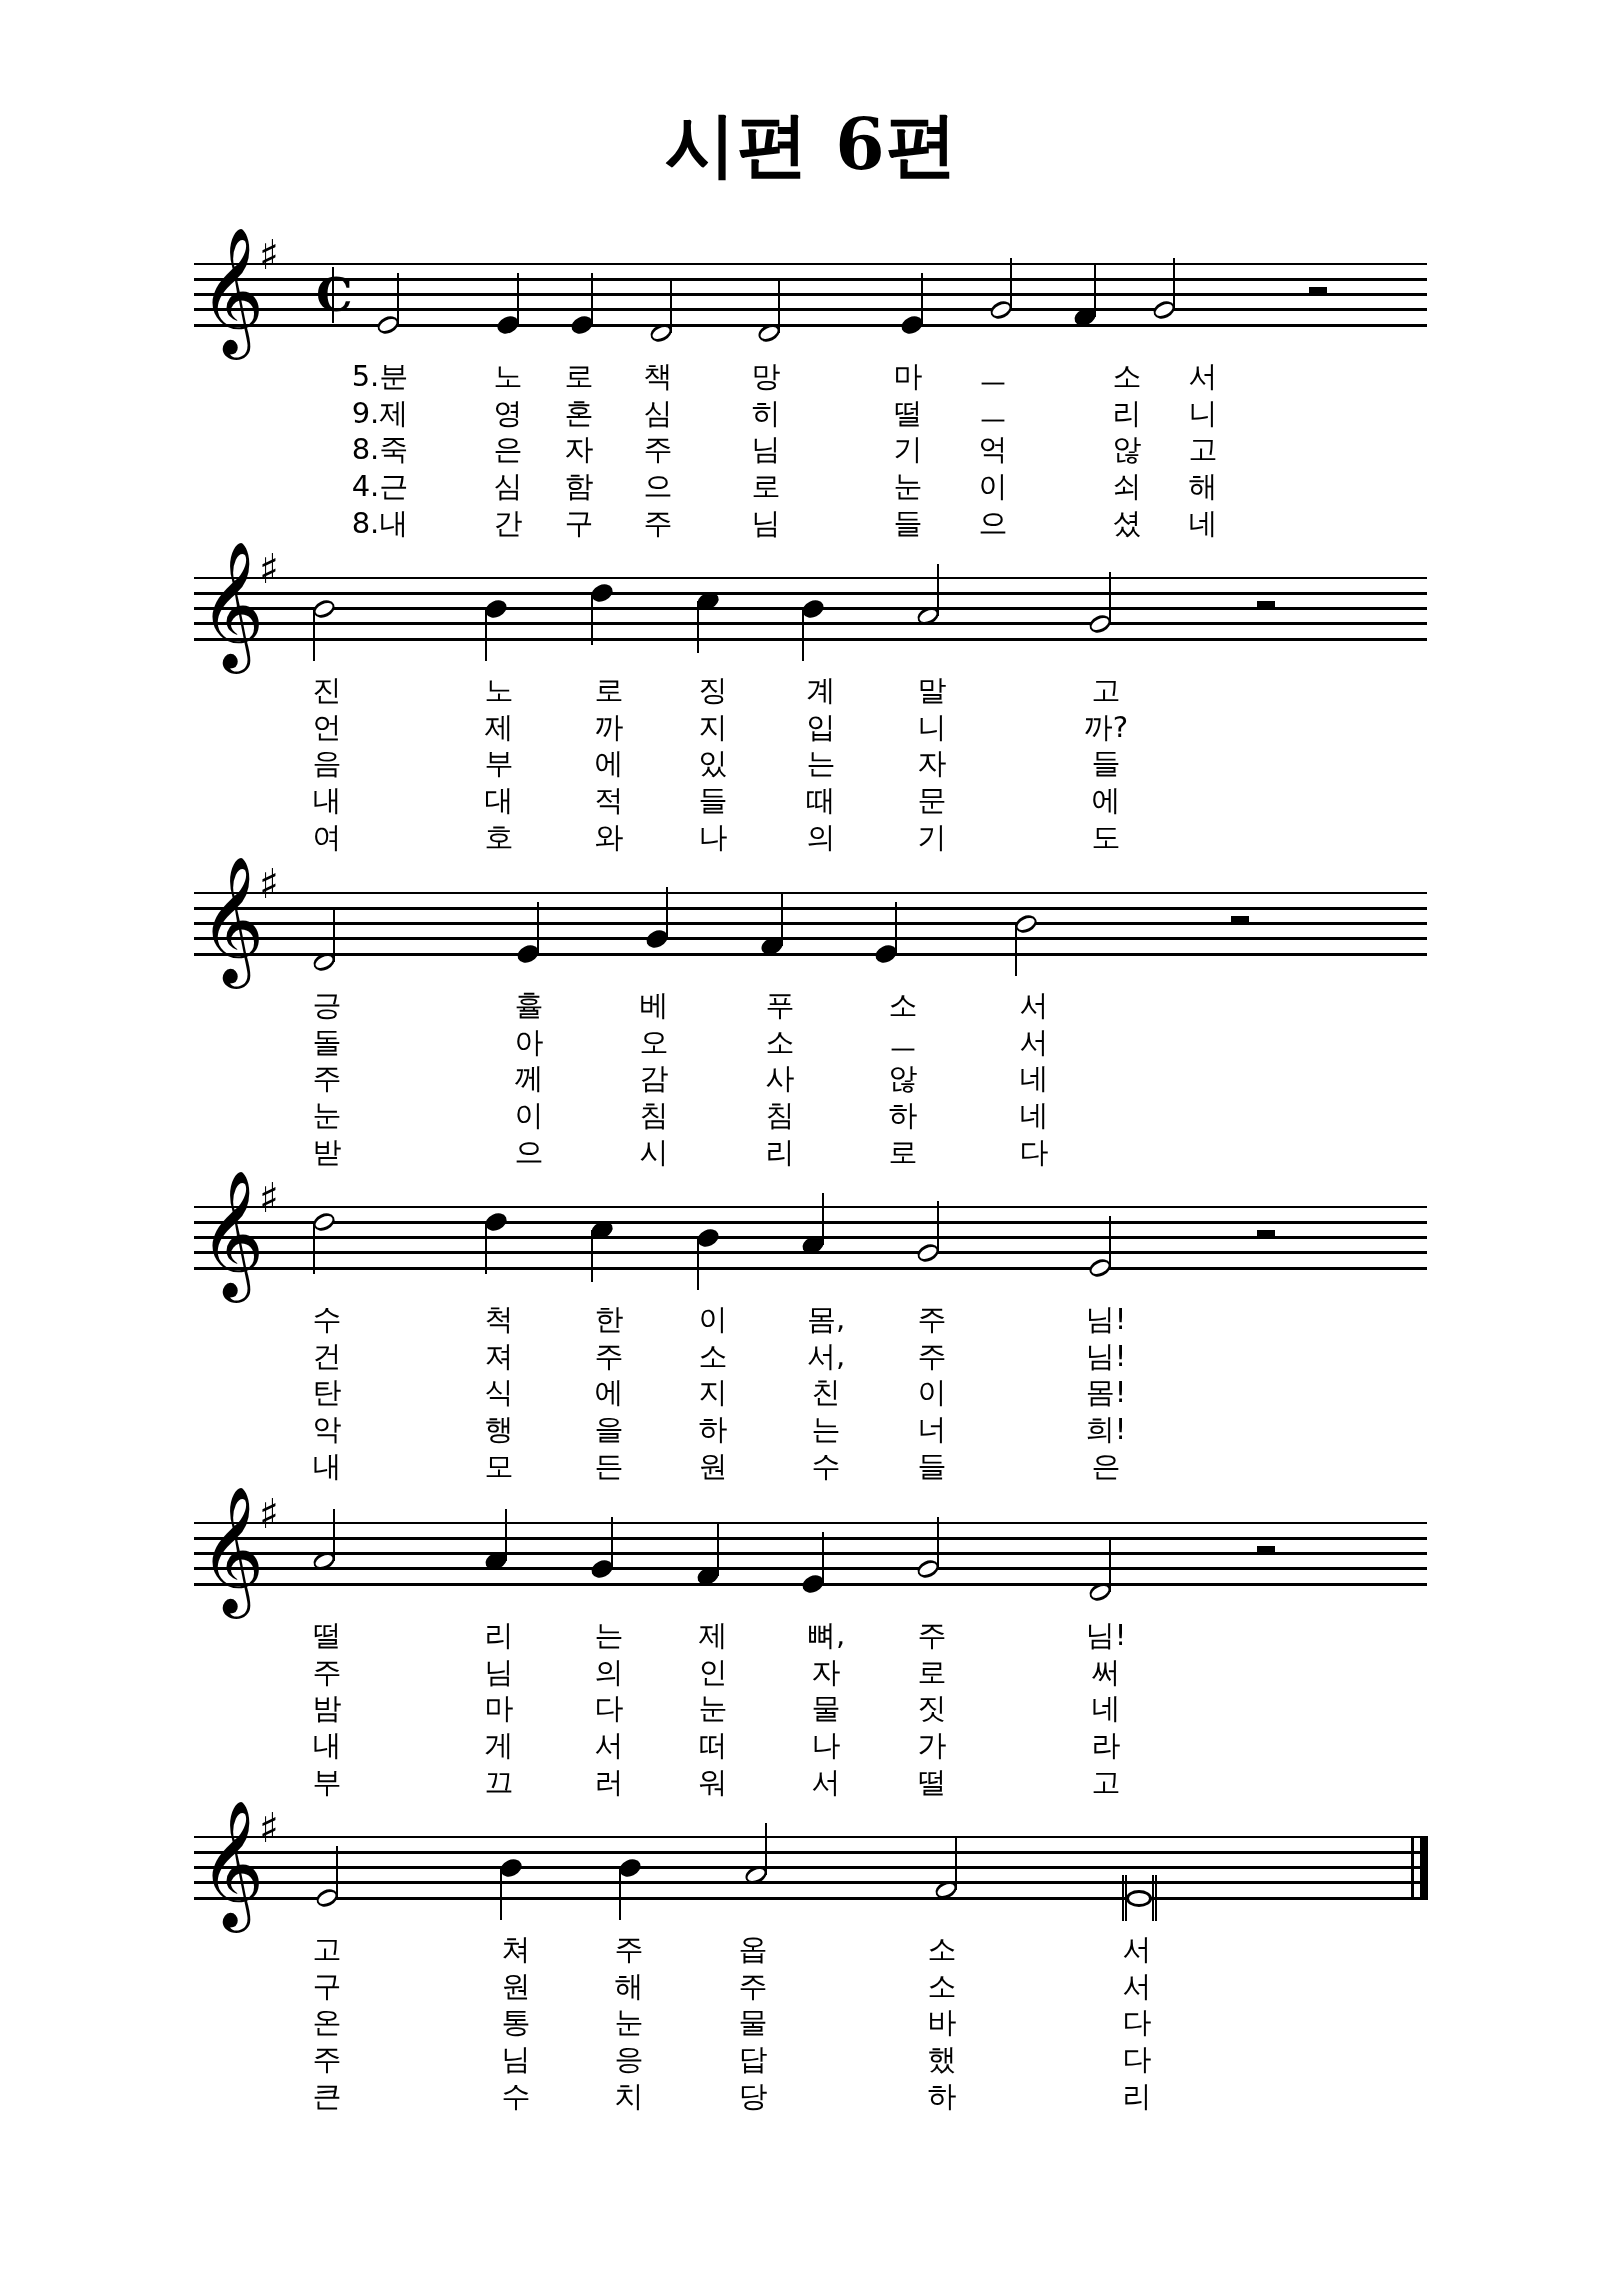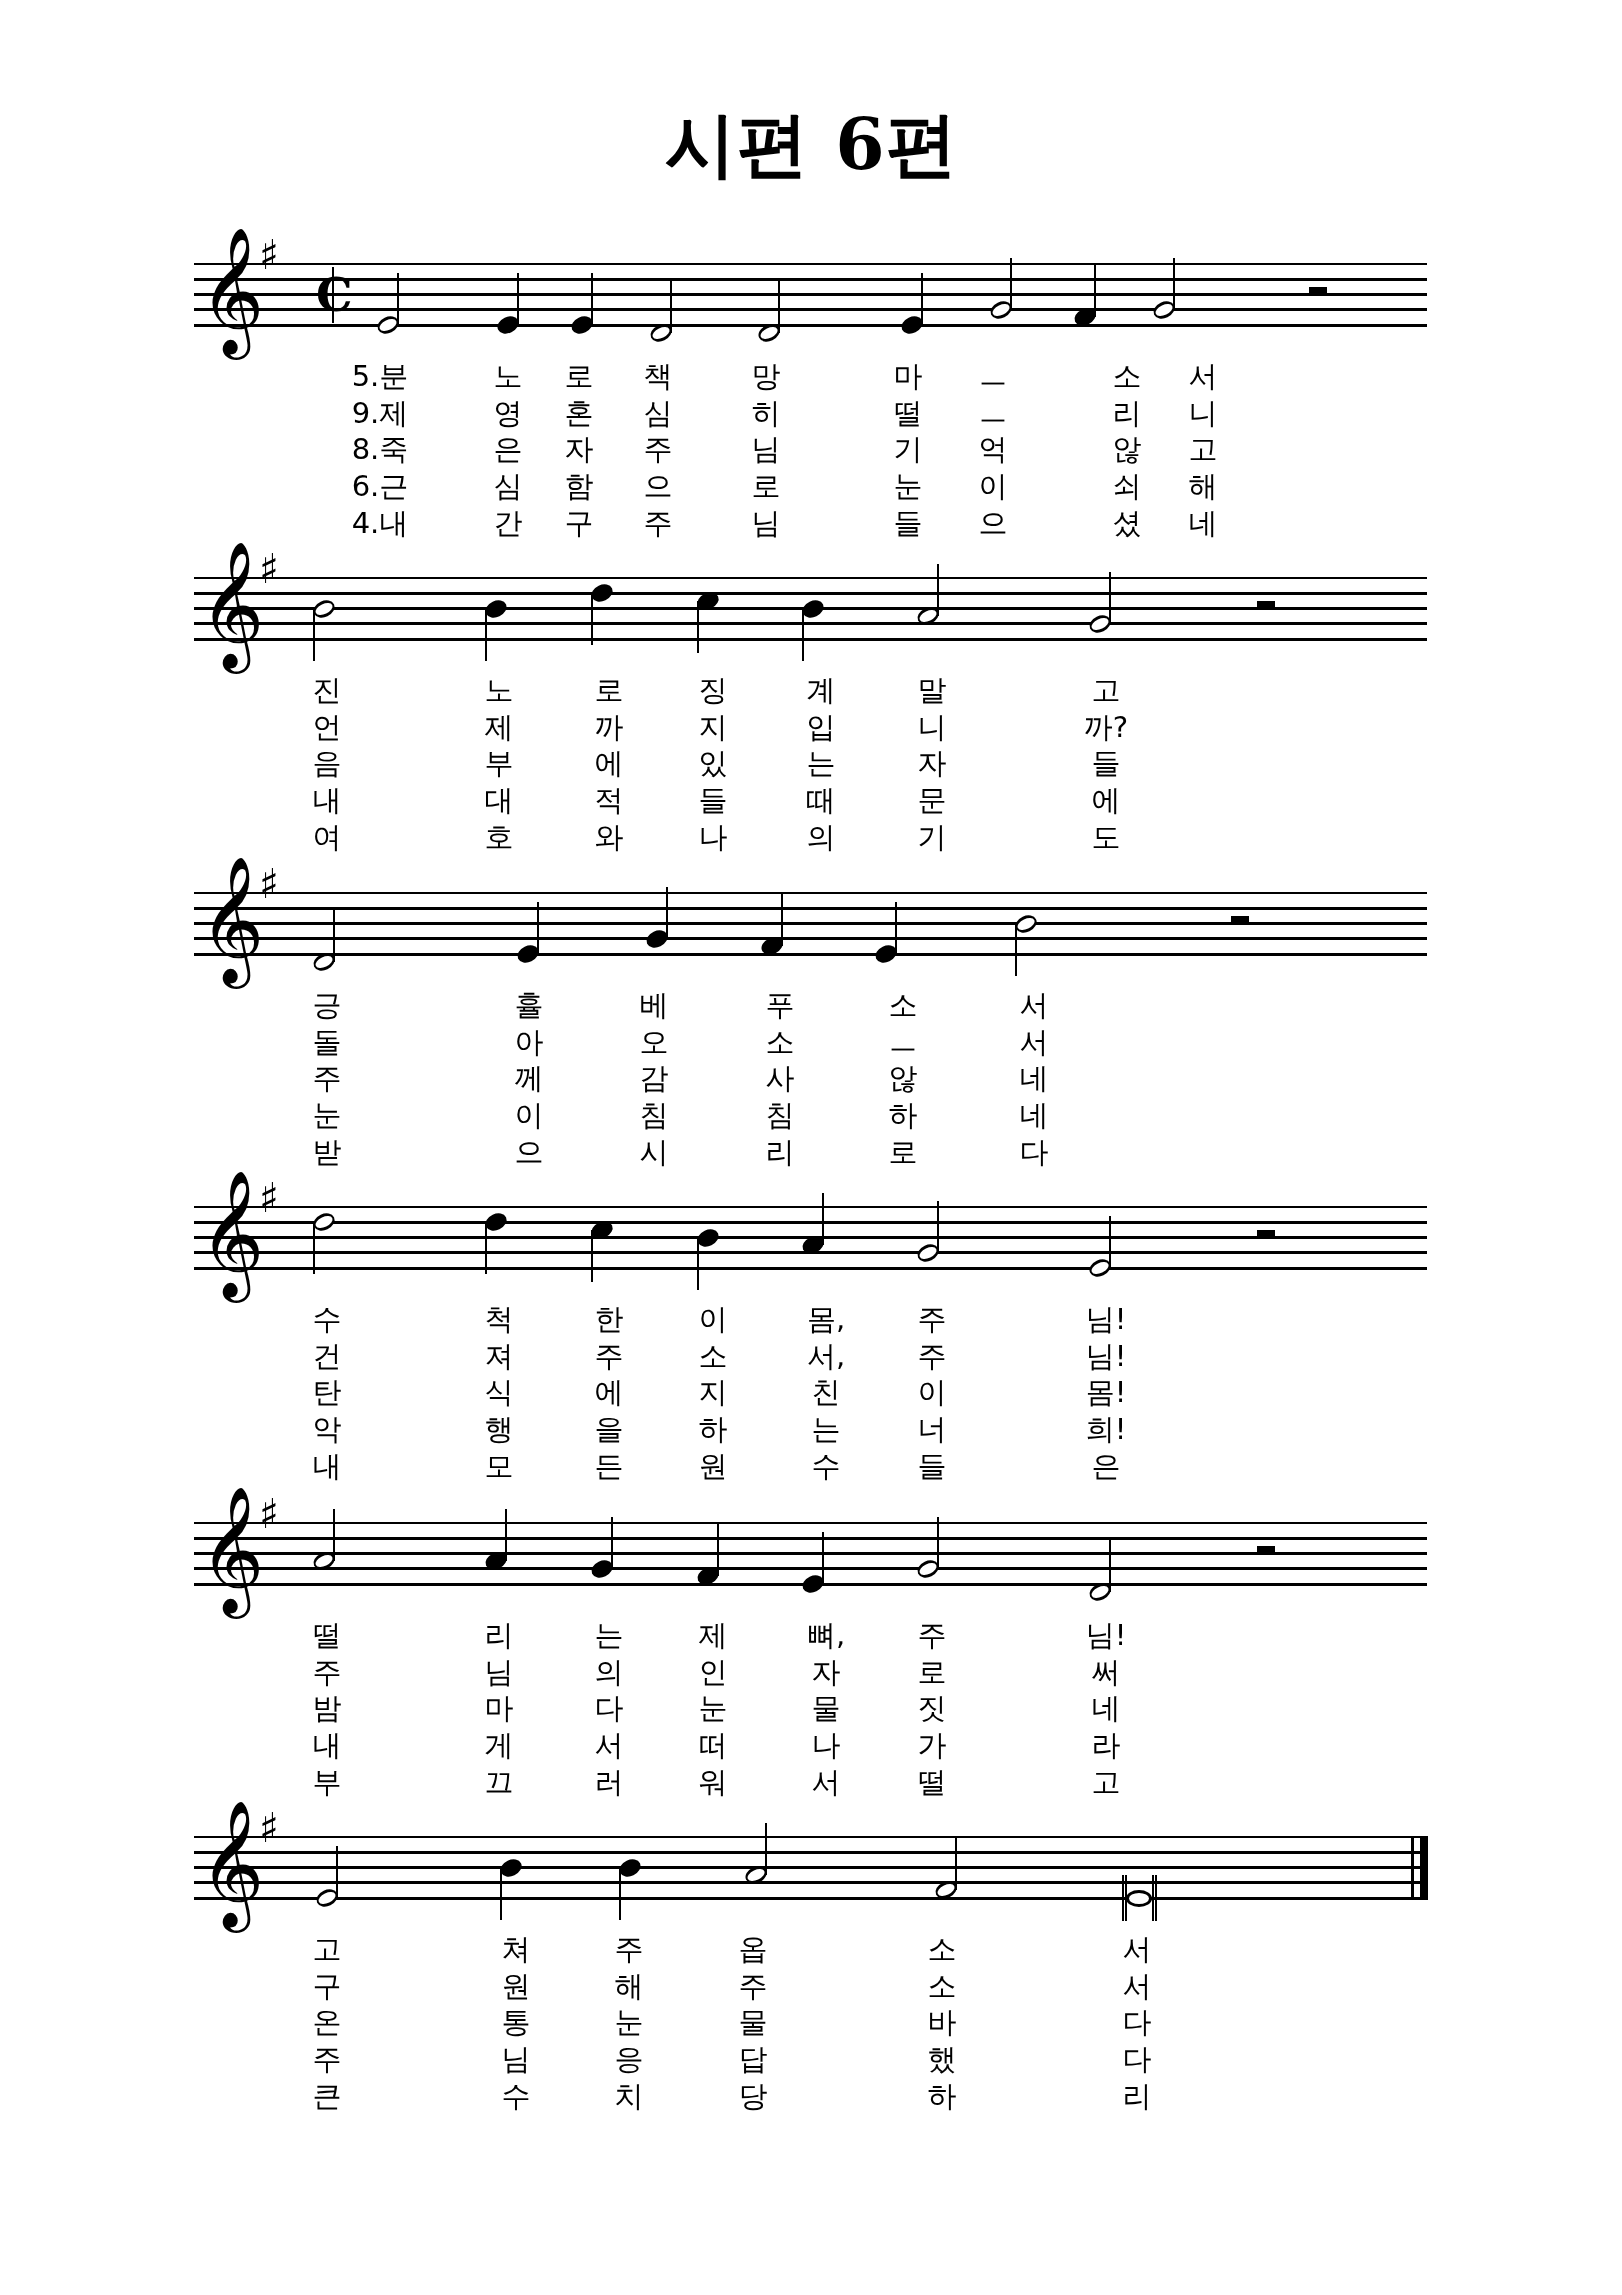--- a/index.html
+++ b/index.html
@@ -116,32 +116,32 @@
             <span class="syl" style="left: 508px;">은</span>
             <span class="syl" style="left: 579px;">자</span>
             <span class="syl" style="left: 658px;">주</span>
             <span class="syl" style="left: 766px;">님</span>
             <span class="syl" style="left: 908px;">기</span>
             <span class="syl" style="left: 993px;">억</span>
             <span class="syl" style="left: 1127px;">않</span>
             <span class="syl" style="left: 1203px;">고</span>
           </div>
           <div class="lyric-row" style="top: 110px;">
-            <span class="syl" style="left: 380px;">6.근</span>
+            <span class="syl" style="left: 380px;">4.근</span>
             <span class="syl" style="left: 508px;">심</span>
             <span class="syl" style="left: 579px;">함</span>
             <span class="syl" style="left: 658px;">으</span>
             <span class="syl" style="left: 766px;">로</span>
             <span class="syl" style="left: 908px;">눈</span>
             <span class="syl" style="left: 993px;">이</span>
             <span class="syl" style="left: 1127px;">쇠</span>
             <span class="syl" style="left: 1203px;">해</span>
           </div>
           <div class="lyric-row" style="top: 147px;">
-            <span class="syl" style="left: 380px;">4.내</span>
+            <span class="syl" style="left: 380px;">8.내</span>
             <span class="syl" style="left: 508px;">간</span>
             <span class="syl" style="left: 579px;">구</span>
             <span class="syl" style="left: 658px;">주</span>
             <span class="syl" style="left: 766px;">님</span>
             <span class="syl" style="left: 908px;">들</span>
             <span class="syl" style="left: 993px;">으</span>
             <span class="syl" style="left: 1127px;">셨</span>
             <span class="syl" style="left: 1203px;">네</span>
           </div>
         </div>

